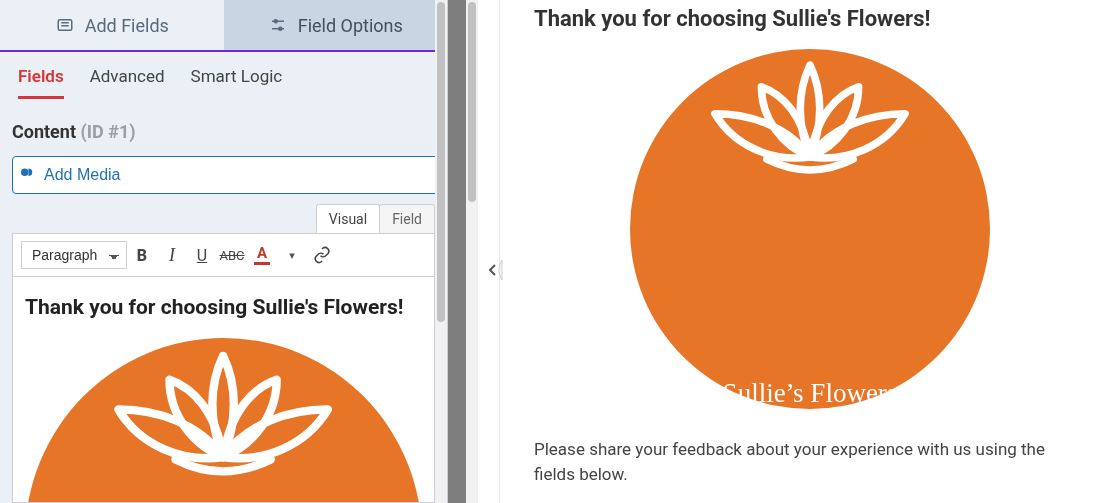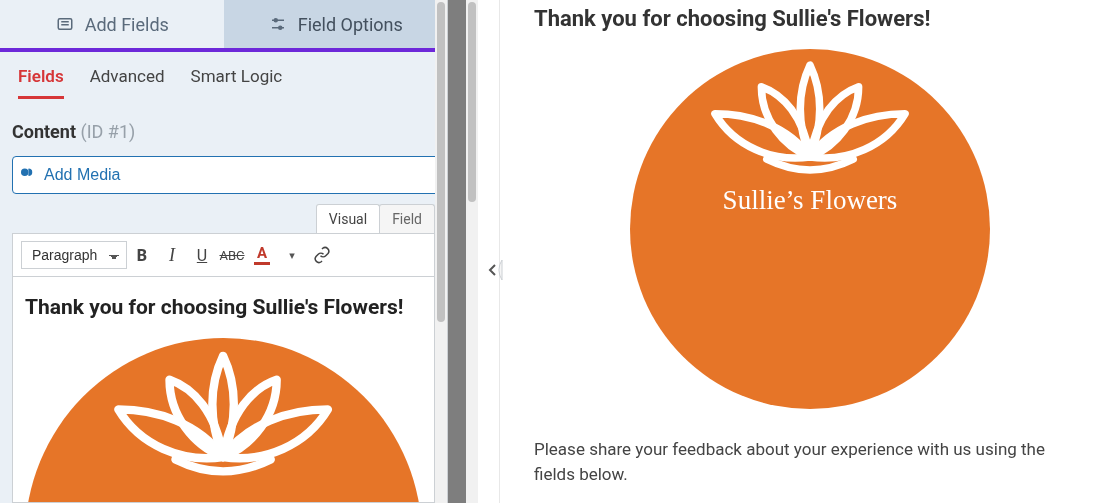--- a/index.html
+++ b/index.html
@@ -7,34 +7,34 @@
     .wrap { display:flex; height:100%; }
     .left { width:448px; background:#eaf0f6; display:flex; flex-direction:column; border-right:1px solid #ccd0d4; position:relative; }
     .divider-col { width:52px; background:#fff; position:relative; border-right:1px solid #e8e8e8; }
     .divider-v { position:absolute; left:0; top:0; bottom:0; width:18px; background:#7e7e7e; }
     .divider-scroll { position:absolute; left:18px; top:0; bottom:0; width:12px; background:#f1f1f1; }
     .divider-scroll::before { content:""; position:absolute; left:2px; right:2px; top:2px; height:200px; background:#c1c1c1; border-radius:4px; }
     .divider-arrow-bubble { position:absolute; left:30px; top:256px; width:28px; height:28px; }
     .divider-arrow-bubble svg { width:28px; height:28px; }
     .right { flex:1; background:#fff; padding:0 30px 0 34px; overflow:hidden; }
 
-    .top-tabs { display:flex; height:56px; border-bottom:4px solid #6d28d9; }
+    .top-tabs { display:flex; height:56px; border-bottom:2px solid #6d28d9; }
     .top-tab { flex:1; display:flex; align-items:center; justify-content:center; gap:10px; font-size:18px; color:#5a6a7b; background:#eaf0f6; cursor:pointer; }
     .top-tab.active { background:#c8d6e4; color:#43505e; }
     .top-tab .icn { display:inline-flex; width:20px; height:20px; align-items:center; justify-content:center; }
     .icn svg { width:18px; height:18px; fill:#5a6a7b; stroke:#5a6a7b; }
 
     .sub-tabs { display:flex; gap:26px; padding:14px 18px 0 18px; }
     .sub-tab { font-size:17px; color:#555; padding-bottom:10px; cursor:pointer; }
     .sub-tab.active { color:#d63638; font-weight:600; border-bottom:3px solid #d63638; }
     .sub-tab:not(.active){ color:#444; }
 
     .field-head { padding:22px 12px 14px 12px; font-size:18px; }
     .field-head b { color:#333; font-weight:700; }
-    .field-head span { color:#97a0a9; font-weight:400; }
+    .field-head span { color:#97a0a9; font-weight:700; }
 
     .add-media { margin:0 0 0 12px; display:inline-flex; align-items:center; gap:8px; background:#fff; border:1px solid #2271b1; color:#2271b1; font-size:16px; padding:7px 5px; border-radius:4px; cursor:pointer; }
     .add-media .icn svg { fill:#2271b1; stroke:#2271b1; }
 
     .editor-tabs { display:flex; justify-content:flex-end; margin:10px 12px 0 12px; }
     .ed-tab { background:#f5f5f5; border:1px solid #ccd0d4; border-bottom:none; color:#666; font-size:14px; padding:6px 12px; cursor:pointer; border-radius:3px 3px 0 0; margin-left:-1px; }
     .ed-tab.active { background:#fff; color:#444; position:relative; z-index:2; }
 
     .toolbar { display:flex; align-items:center; padding:6px 8px; margin:0 12px; background:#fff; border:1px solid #ccd0d4; }
     .para-sel { appearance:none; border:1px solid #ccd0d4; background:#fff; font-size:14px; padding:5px 28px 5px 10px; color:#333; background-image:linear-gradient(45deg,transparent 50%,#555 50%),linear-gradient(135deg,#555 50%,transparent 50%); background-position:right 12px top 13px,right 7px top 13px; background-size:5px 5px; background-repeat:no-repeat; }
@@ -50,21 +50,21 @@
     .tb-link svg { width:18px; height:18px; }
 
     .editor-body { margin:0 12px; background:#fff; border:1px solid #ccd0d4; border-top:none; height:240px; overflow:hidden; padding:16px 12px; }
     .editor-body h3 { font-size:21px; font-weight:700; color:#222; line-height:1.35; }
     .editor-logo { margin-top:16px; display:flex; justify-content:center; }
 
     .preview-head { font-size:22px; font-weight:700; color:#333; margin:6px 0 18px 0; }
     .preview-logo { display:flex; justify-content:center; }
     .preview-text { font-size:17px; color:#444; line-height:1.45; margin-top:28px; }
 
-    .lotus-circle { border-radius:50%; background:#e67528; display:flex; flex-direction:column; align-items:center; justify-content:flex-start; }
+    .lotus-circle { border-radius:50%; background:#e67528; display:flex; flex-direction:column; align-items:center; justify-content:space-between; }
     .lotus-circle svg { width:60%; height:auto; }
     .lotus-label { color:#fff; font-family:Georgia,'Times New Roman',serif; text-align:center; }
 
     .scroll-edge { position:absolute; right:0; top:0; bottom:0; width:12px; background:#f1f1f1; }
     .scroll-edge::before { content:""; position:absolute; left:2px; right:2px; top:2px; height:320px; background:#c1c1c1; border-radius:4px; }
   </style>
 </head>
 <body>
 
 <div class="wrap">

